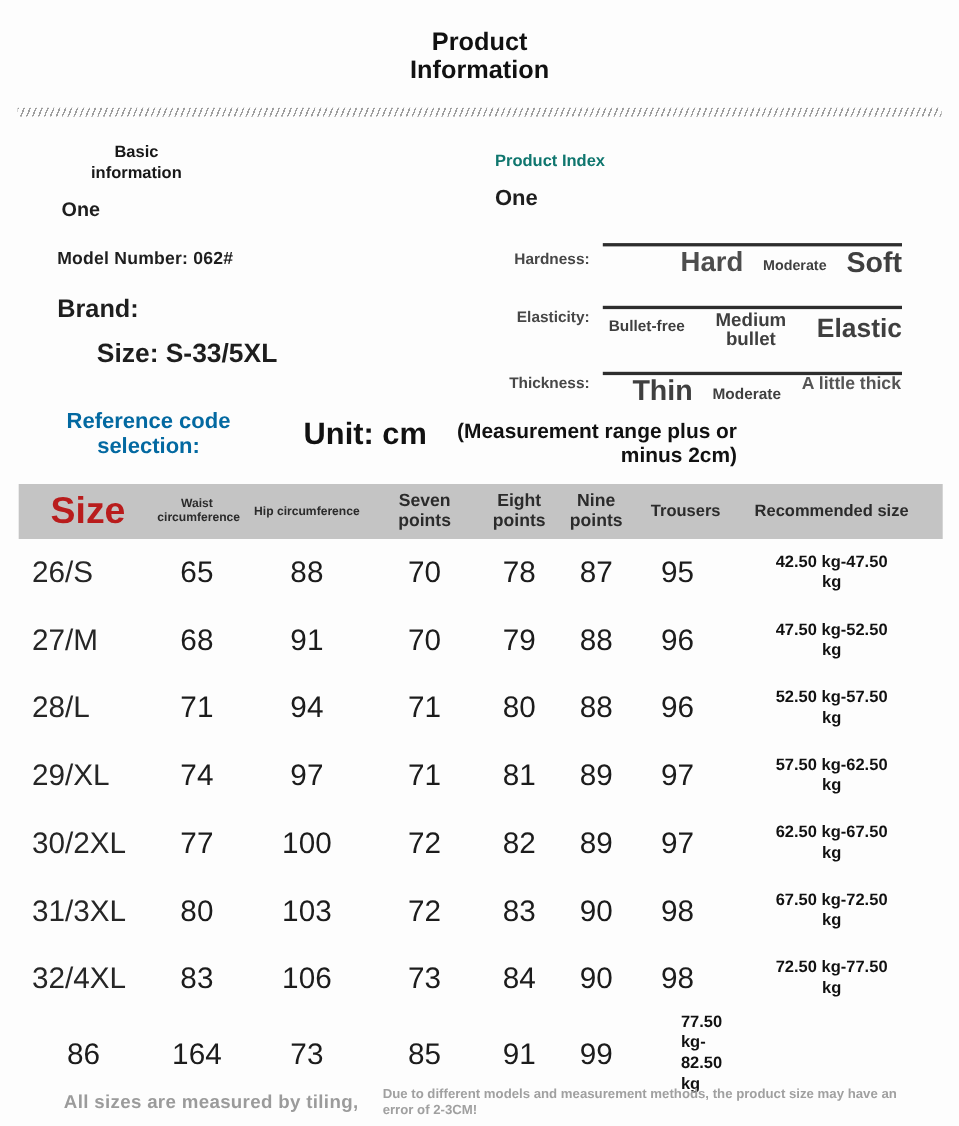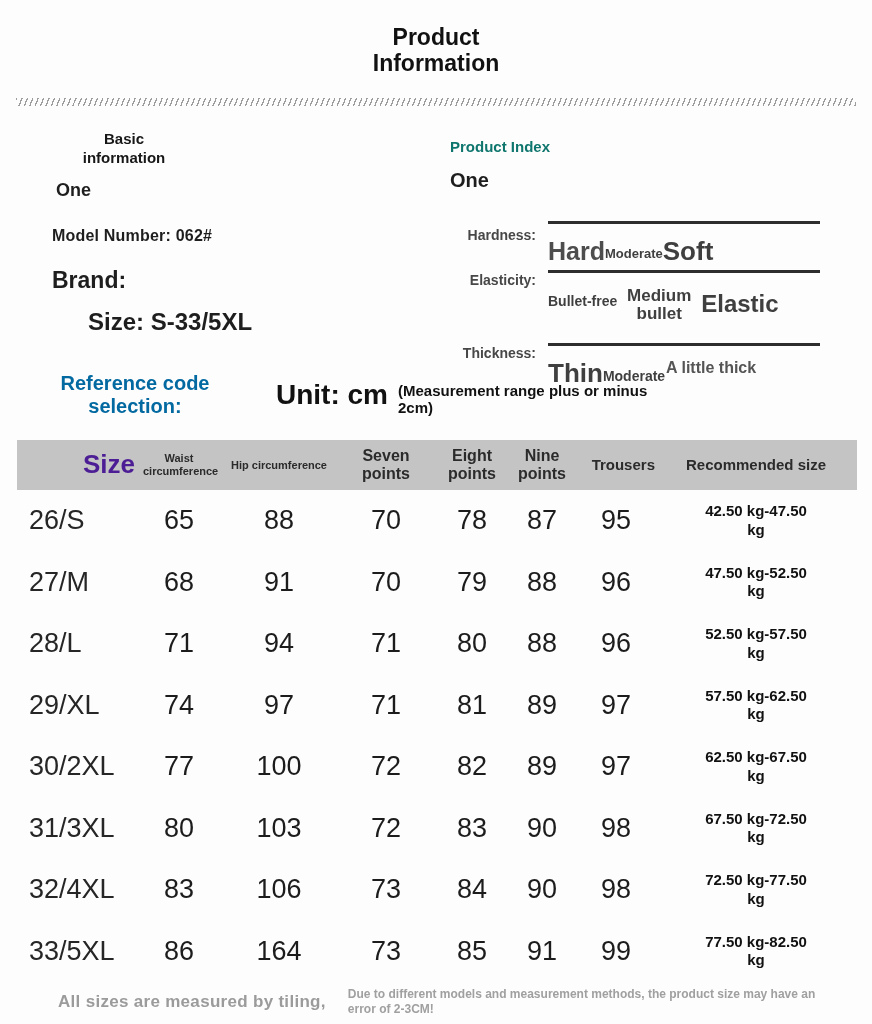--- a/index.html
+++ b/index.html
@@ -59,63 +59,64 @@
   .index-one { margin-top: 14px; font-size: 20px; font-weight: bold; }
 
   .scale-row { display: flex; align-items: flex-start; }
   .scale-row .scale-label {
     width: 86px; text-align: right; font-size: 14px; font-weight: bold;
     color: #474747; padding-top: 2px; flex: 0 0 auto;
   }
   .scale-options {
     flex: 1; margin-left: 12px; max-width: 272px;
     border-top: 3px solid #2e2e2e;
-    display: flex; justify-content: flex-start; align-items: flex-start;
-    padding-top: 14px;
+    display: flex; justify-content: flex-end; align-items: flex-start;
+    padding-top: 1px;
+    gap: 18px;
   }
   .opt { font-weight: bold; color: #3f3f3f; line-height: 1.05; }
   .row-hardness { margin-top: 29px; }
   .row-hardness .scale-label { padding-top: 6px; }
   .row-hardness .opt-0 { font-size: 25px; color: #4d4d4d; }
   .row-hardness .opt-1 { font-size: 13px; padding-top: 9px; }
   .row-hardness .opt-2 { font-size: 26px; }
-  .row-elasticity { margin-top: 5px; }
+  .row-elasticity { margin-top: 26px; }
   .row-elasticity .opt-0 { font-size: 14px; padding-top: 7px; }
   .row-elasticity .opt-1 { font-size: 17px; width: 84px; text-align: center; }
   .row-elasticity .opt-2 { font-size: 24px; padding-top: 4px; }
   .row-thickness { margin-top: 20px; }
   .row-thickness .opt-0 { font-size: 26px; }
   .row-thickness .opt-1 { font-size: 14px; padding-top: 9px; }
   .row-thickness .opt-2 { font-size: 16px; width: 92px; text-align: center; color: #555; }
 
   
   .reference { position: absolute; top: 372px; left: 40px; width: 800px; display: flex; }
   .ref-label {
     width: 190px; text-align: center;
     font-size: 20px; font-weight: bold; line-height: 1.15; color: #0369a1;
   }
   .ref-unit { margin-left: 46px; padding-top: 7px; font-size: 28px; font-weight: bold; color: #111; }
   .ref-note {
-    margin-left: 10px; padding-top: 10px; width: 272px; text-align: left;
-    font-size: 15px; font-weight: bold; line-height: 1.15; color: #111;
+    margin-left: 10px; padding-top: 10px; width: 272px; text-align: right;
+    font-size: 19px; font-weight: bold; line-height: 1.15; color: #111;
   }
 
   
   .size-table { position: absolute; top: 440px; left: 17px; width: 840px; }
   .tgrid {
     display: grid;
     grid-template-columns: 118px 88px 112px 102px 70px 70px 78px 1fr;
   }
   .thead {
     background: #c4c4c4;
     min-height: 50px;
     align-items: center;
   }
   .th { text-align: center; font-weight: bold; color: #2b2b2b; line-height: 1.15; }
-  .th-size { font-size: 26px; text-align: right; padding-left: 8px; color: #4c1d95; }
+  .th-size { font-size: 34px; text-align: center; padding-left: 8px; color: #b91c1c; }
   .th-waist, .th-hip { font-size: 11px; padding: 0 8px; }
   .th-seven, .th-eight, .th-nine { font-size: 16px; padding: 0 10px; }
   .th-trousers { font-size: 15px; text-align: right; }
   .th-recommended { font-size: 15px; padding: 0 30px; }
 
   .trow { height: 61.5px; align-items: center; }
   .td { text-align: center; font-size: 27px; color: #1c1c1c; }
   .td-size { text-align: left; padding-left: 12px; font-size: 27px; color: #262626; }
   .td-recommended {
     font-size: 15px; font-weight: bold; line-height: 1.25;
@@ -271,21 +272,20 @@
       <div class="td">83</div>
       <div class="td">106</div>
       <div class="td">73</div>
       <div class="td">84</div>
       <div class="td">90</div>
       <div class="td">98</div>
       <div class="td td-recommended">72.50 kg-77.50 kg</div>
     </div>
 
     <div class="tgrid trow">
-      <div class="td td-size">33/5XL</div>
       <div class="td">86</div>
       <div class="td">164</div>
       <div class="td">73</div>
       <div class="td">85</div>
       <div class="td">91</div>
       <div class="td">99</div>
       <div class="td td-recommended">77.50 kg-82.50 kg</div>
     </div>
   </div>
 

